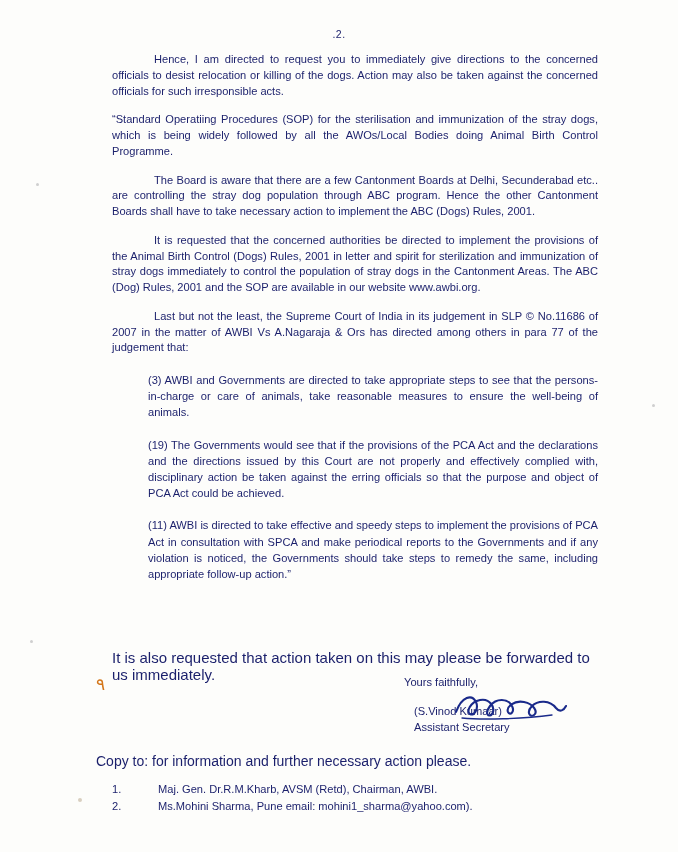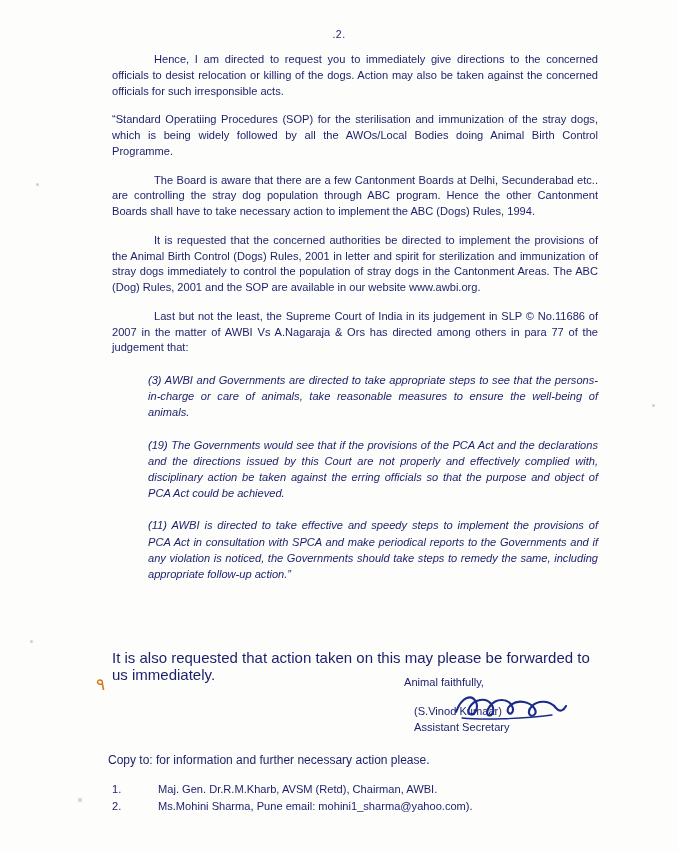--- a/index.html
+++ b/index.html
@@ -43,21 +43,20 @@
     margin: 0 0 13px 0;
     text-align: justify;
     text-justify: inter-word;
   }
   .para.indent {
     text-indent: 42px;
   }
   .quote-block {
     margin: 16px 0 15px 0;
     padding-left: 36px;
-    font-style: italic;
     text-align: justify;
     line-height: 1.46;
   }
   .link-under {
   }
   .closing-wrap {
     position: absolute;
     top: 674px;
     left: 404px;
     width: 210px;
@@ -81,24 +80,24 @@
     position: absolute;
     top: 688px;
     left: 452px;
     width: 120px;
     height: 36px;
     pointer-events: none;
   }
   .copy-to {
     position: absolute;
     top: 753px;
-    left: 108px;
+    left: 96px;
     width: 486px;
     color: #1a1f6b;
-    font-size: 12px;
+    font-size: 14px;
   }
   .copy-list {
     position: absolute;
     top: 781px;
     left: 112px;
     width: 500px;
     color: #1a1f6b;
     font-size: 11.1px;
     line-height: 1.55;
   }
@@ -146,38 +145,38 @@
 <div class="page">
 
   <div class="page-number">.2.</div>
 
   <div class="body-text">
 
     <p class="para indent">Hence, I am directed to request you to immediately give directions to the concerned officials to desist relocation or killing of the dogs. Action may also be taken against the concerned officials for such irresponsible acts.</p>
 
     <p class="para">“Standard Operatiing Procedures (SOP) for the sterilisation and immunization of the stray dogs, which is being widely followed by all the AWOs/Local Bodies doing Animal Birth Control Programme.</p>
 
-    <p class="para indent">The Board is aware that there are a few Cantonment Boards at Delhi, Secunderabad etc.. are controlling the stray dog population through ABC program. Hence the other Cantonment Boards shall have to take necessary action to implement the ABC (Dogs) Rules, 1994.</p>
+    <p class="para indent">The Board is aware that there are a few Cantonment Boards at Delhi, Secunderabad etc.. are controlling the stray dog population through ABC program. Hence the other Cantonment Boards shall have to take necessary action to implement the ABC (Dogs) Rules, 2001.</p>
 
     <p class="para indent"><span>It is requested that the concerned authorities be directed to implement the provisions of the Animal Birth Control (Dogs) Rules, 2001 in letter and spirit for sterilization and immunization of stray dogs immediately to control the population of stray dogs in the Cantonment Areas. The ABC (Dog) Rules, 2001 and the SOP are available in our website </span><span class="link-under">www.awbi.org</span><span>.</span></p>
 
     <p class="para indent">Last but not the least, the Supreme Court of India in its judgement in SLP © No.11686 of 2007 in the matter of AWBI Vs A.Nagaraja &amp; Ors has directed among others in para 77 of the judgement that:</p>
 
     <p class="quote-block">(3) AWBI and Governments are directed to take appropriate steps to see that the persons-in-charge or care of animals, take reasonable measures to ensure the well-being of animals.</p>
     <p class="quote-block">(19) The Governments would see that if the provisions of the PCA Act and the declarations and the directions issued by this Court are not properly and effectively complied with, disciplinary action be taken against the erring officials so that the purpose and object of PCA Act could be achieved.</p>
     <p class="quote-block">(11) AWBI is directed to take effective and speedy steps to implement the provisions of PCA Act in consultation with SPCA and make periodical reports to the Governments and if any violation is noticed, the Governments should take steps to remedy the same, including appropriate follow-up action.”</p>
 
   </div>
 
   <div class="last-request">It is also requested that action taken on this may please be forwarded to us immediately.</div>
 
   <div class="mark-orange">٩</div>
 
   <div class="closing-wrap">
-    <span class="closing-line">Animal faithfully,</span>
+    <span class="closing-line">Yours faithfully,</span>
     <span class="sig-name">(S.Vinod Kumaar)</span>
     <span class="sig-title">Assistant Secretary</span>
   </div>
 
   <svg class="signature" viewBox="0 0 120 36">
     <path d="M4 24 C 10 8, 20 6, 24 14 C 27 21, 22 28, 18 26 C 14 24, 18 14, 28 12 C 38 10, 44 20, 40 26 C 37 30, 32 26, 38 18 C 44 10, 56 10, 60 18 C 63 24, 58 28, 56 24 C 54 19, 62 12, 72 14 C 82 16, 86 24, 82 27 C 78 30, 74 24, 80 18 C 86 12, 98 12, 104 20 C 108 25, 112 22, 114 18" fill="none" stroke="#1a2a8a" stroke-width="2.1" stroke-linecap="round"></path>
     <path d="M10 30 C 30 32, 70 31, 100 27" fill="none" stroke="#1a2a8a" stroke-width="1.3" stroke-linecap="round"></path>
   </svg>
 
   <div class="copy-to">Copy to: for information and further necessary action please.</div>

